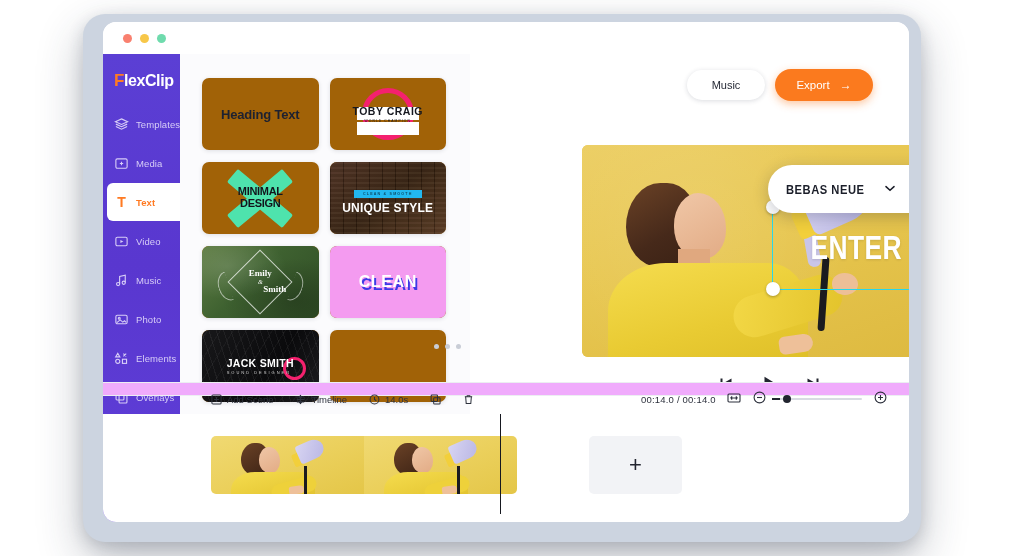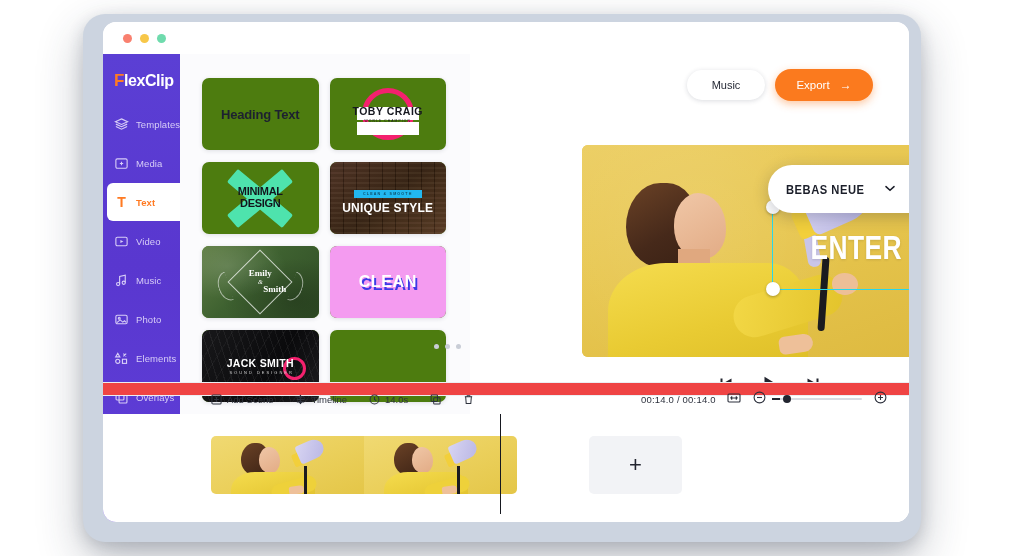--- a/index.html
+++ b/index.html
@@ -83,21 +83,21 @@
     position: absolute; left: 77px; top: 32px;
     width: 290px; height: 468px;
     background: #fbfbfd;
   }
   .tpl-grid {
     display: grid; grid-template-columns: 1fr 1fr;
     gap: 12px 11px; padding: 24px 24px 0 22px;
   }
   .tpl {
     position: relative; height: 72px; border-radius: 7px;
-    background: #4d7c0f; overflow: hidden;
+    background: #a16207; overflow: hidden;
     box-shadow: 0 1px 4px rgba(30,35,60,.13);
     display: flex; align-items: center; justify-content: center;
     cursor: pointer;
   }
   .tpl-heading { font-size: 13px; font-weight: bold; color: #1d2130; letter-spacing: -.2px; }
 
   
   .ring {
     position: absolute; width: 52px; height: 52px; border-radius: 50%;
     border: 5px solid #f4216e; top: 10px; left: 50%; margin-left: -26px;
@@ -176,21 +176,21 @@
   }
 
   
   .dark-bg {
     position: absolute; inset: 0;
     background:
       repeating-linear-gradient(72deg, rgba(255,255,255,.055) 0 1px, rgba(255,255,255,0) 1px 7px),
       repeating-linear-gradient(-58deg, rgba(255,255,255,.04) 0 1px, rgba(255,255,255,0) 1px 11px),
       linear-gradient(120deg,#18181a 0%,#0a0a0c 60%,#1d1d20 100%);
   }
-  .js-wrap { position: relative; z-index: 3; text-align: right; }
+  .js-wrap { position: relative; z-index: 3; text-align: left; }
   .js-name { font-size: 10.5px; font-weight: bold; color: #fff; letter-spacing: .3px; }
   .js-sub  { font-size: 4px; color: #cfcfcf; letter-spacing: 2px; margin-top: 1px; }
   .js-ring {
     position: absolute; z-index: 2; width: 23px; height: 23px; border-radius: 50%;
     border: 3.5px solid #f4216e; right: 13px; top: 50%; margin-top: -9px;
   }
 
   .pager {
     position: absolute; right: 9px; top: 290px; display: flex; gap: 6px;
   }
@@ -325,21 +325,21 @@
     position: absolute; left: 112px; top: 312px; width: 375px; height: 34px;
     display: flex; align-items: center; justify-content: center; gap: 28px;
   }
   .pb { cursor: pointer; color: #22252f; }
   .pb svg { display: block; }
 
   
   .toolrow {
     position: absolute; left: 0; top: 360px; width: 806px; height: 14px;
     border-top: 1px solid #eceef2; border-bottom: 1px solid #eceef2;
-    background: #ef4444;
+    background: #f0abfc;
   }
   .toolrow-inner {
     position: absolute; left: 108px; top: 0; right: 0; height: 32px;
     display: flex; align-items: center;
   }
   .tool { display: flex; align-items: center; gap: 5px; margin-right: 22px; cursor: pointer; }
   .tool .tlabel { font-size: 9.5px; color: #2d313d; }
   .tool svg { display: block; color: #2d313d; }
   .timecode {
     position: absolute; left: 430px; font-size: 9.5px; color: #2d313d; letter-spacing: .2px;

